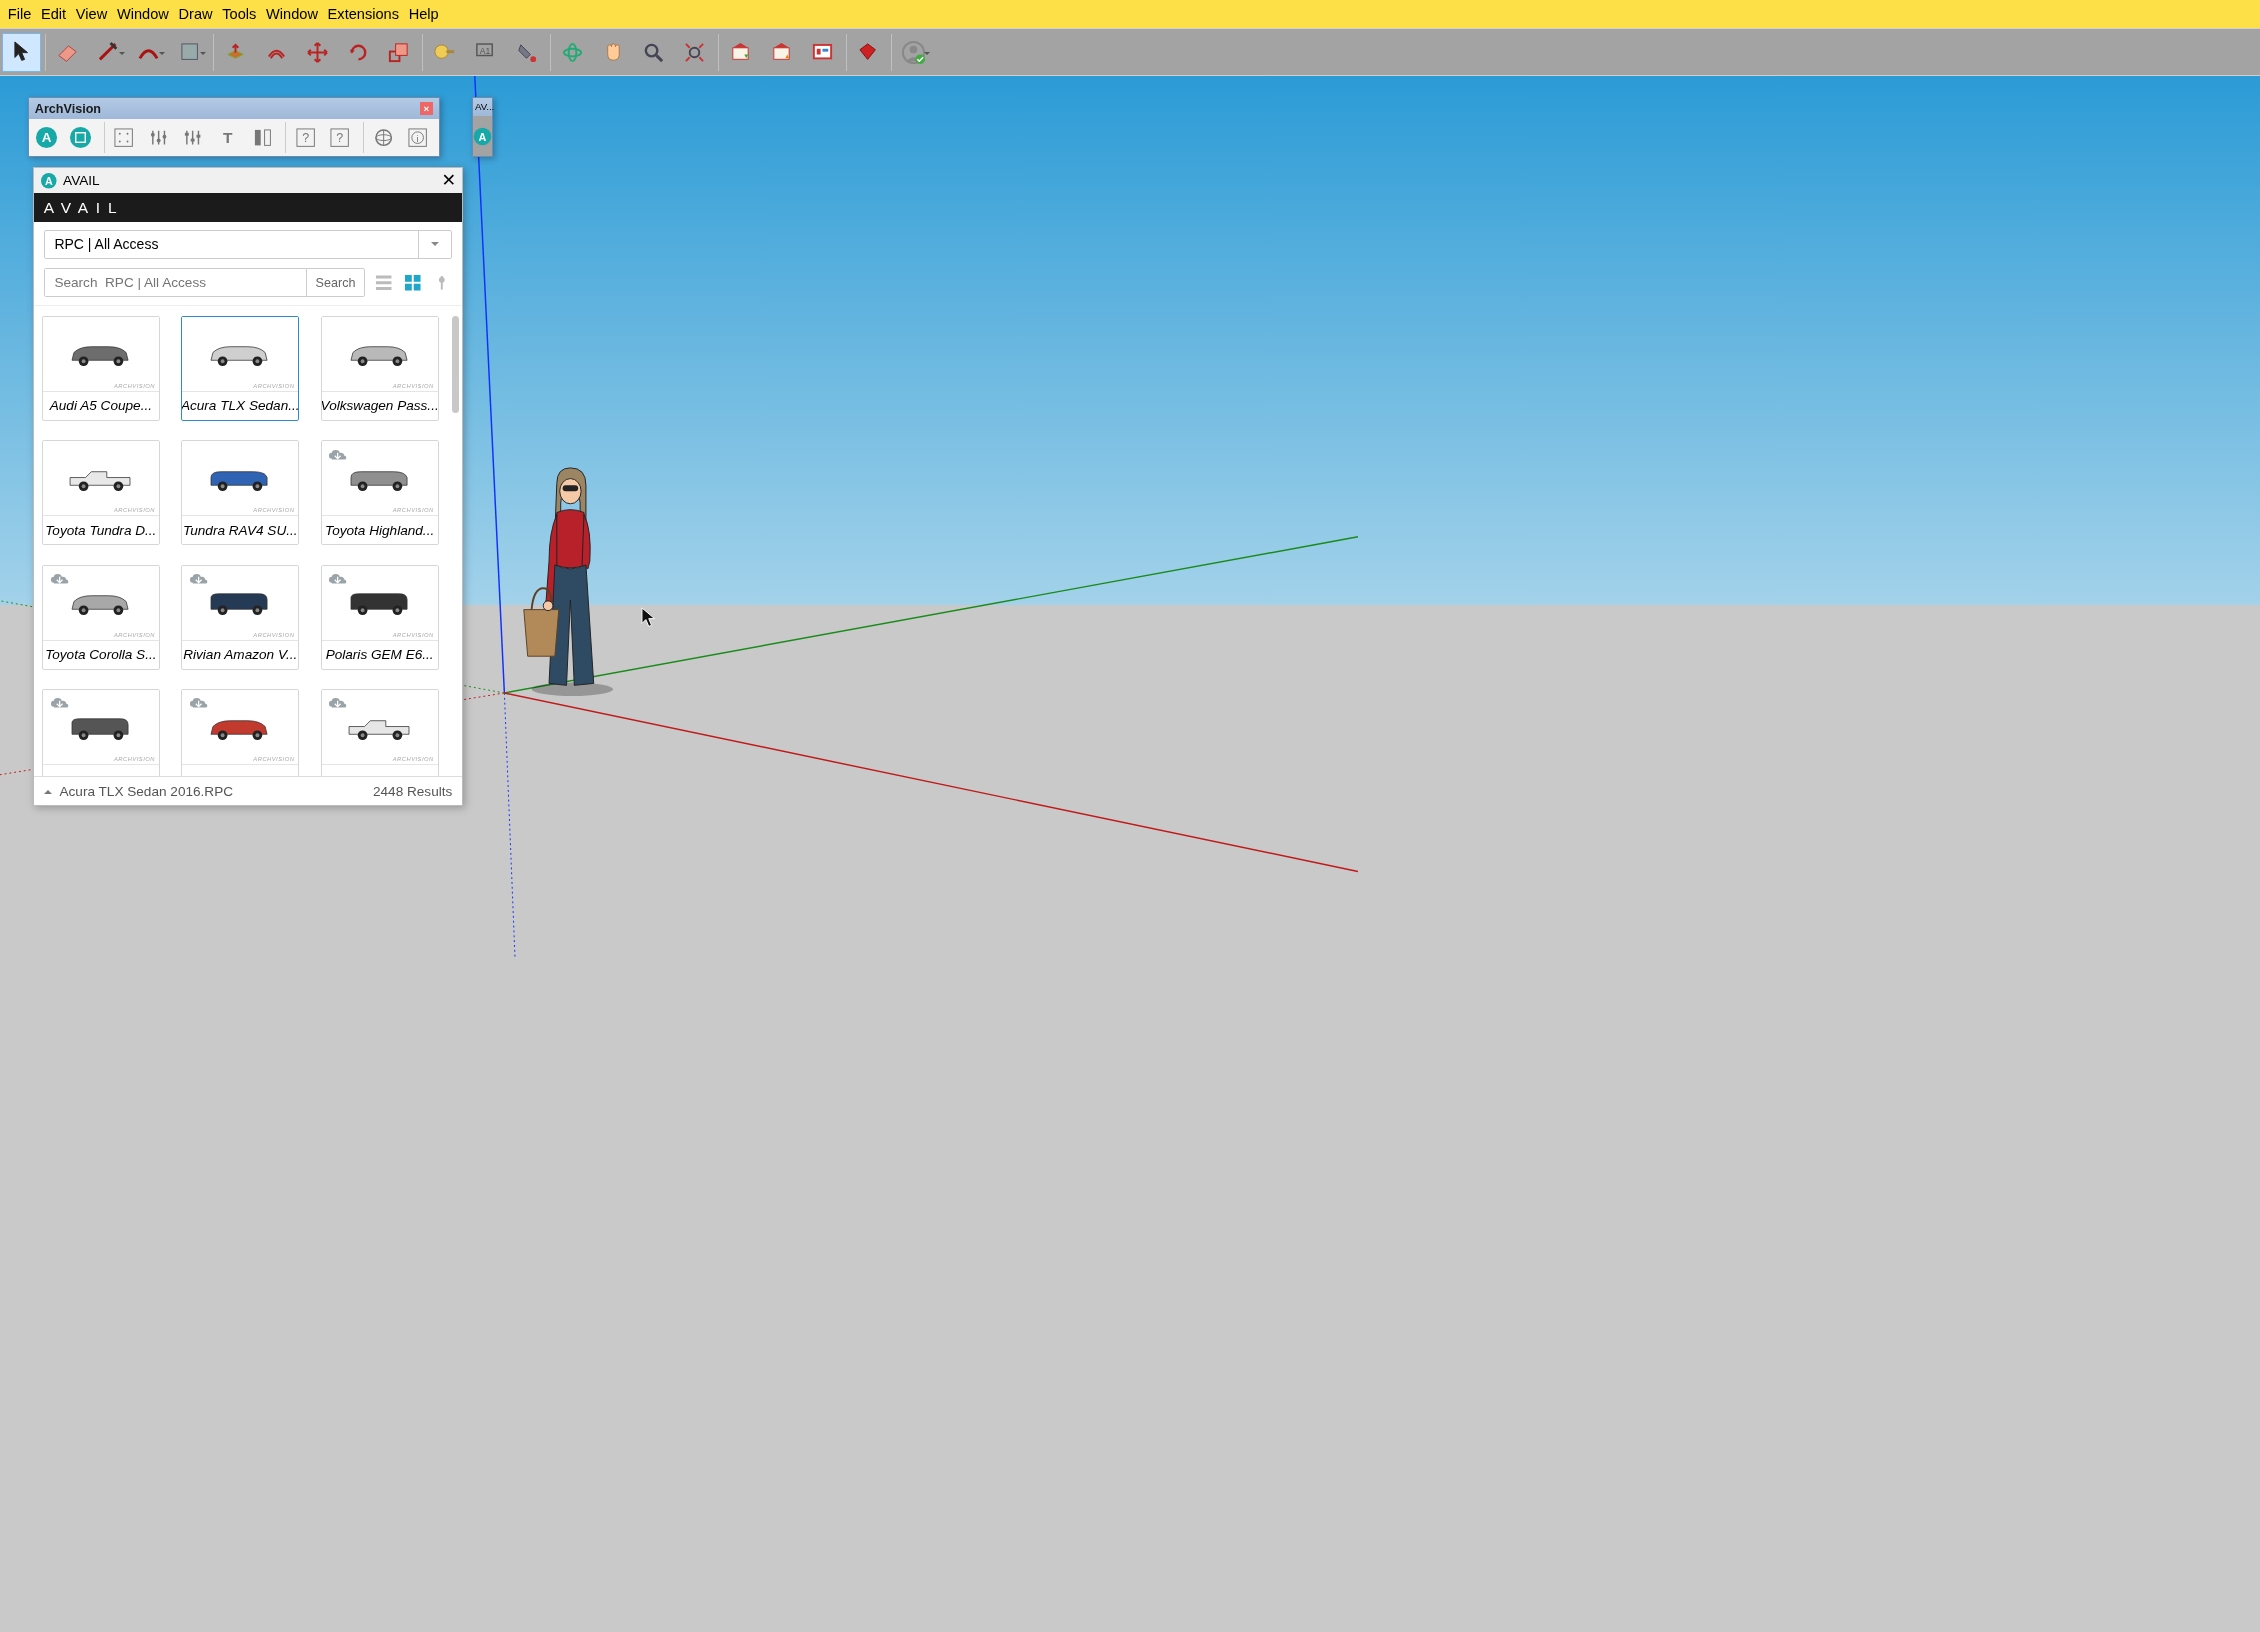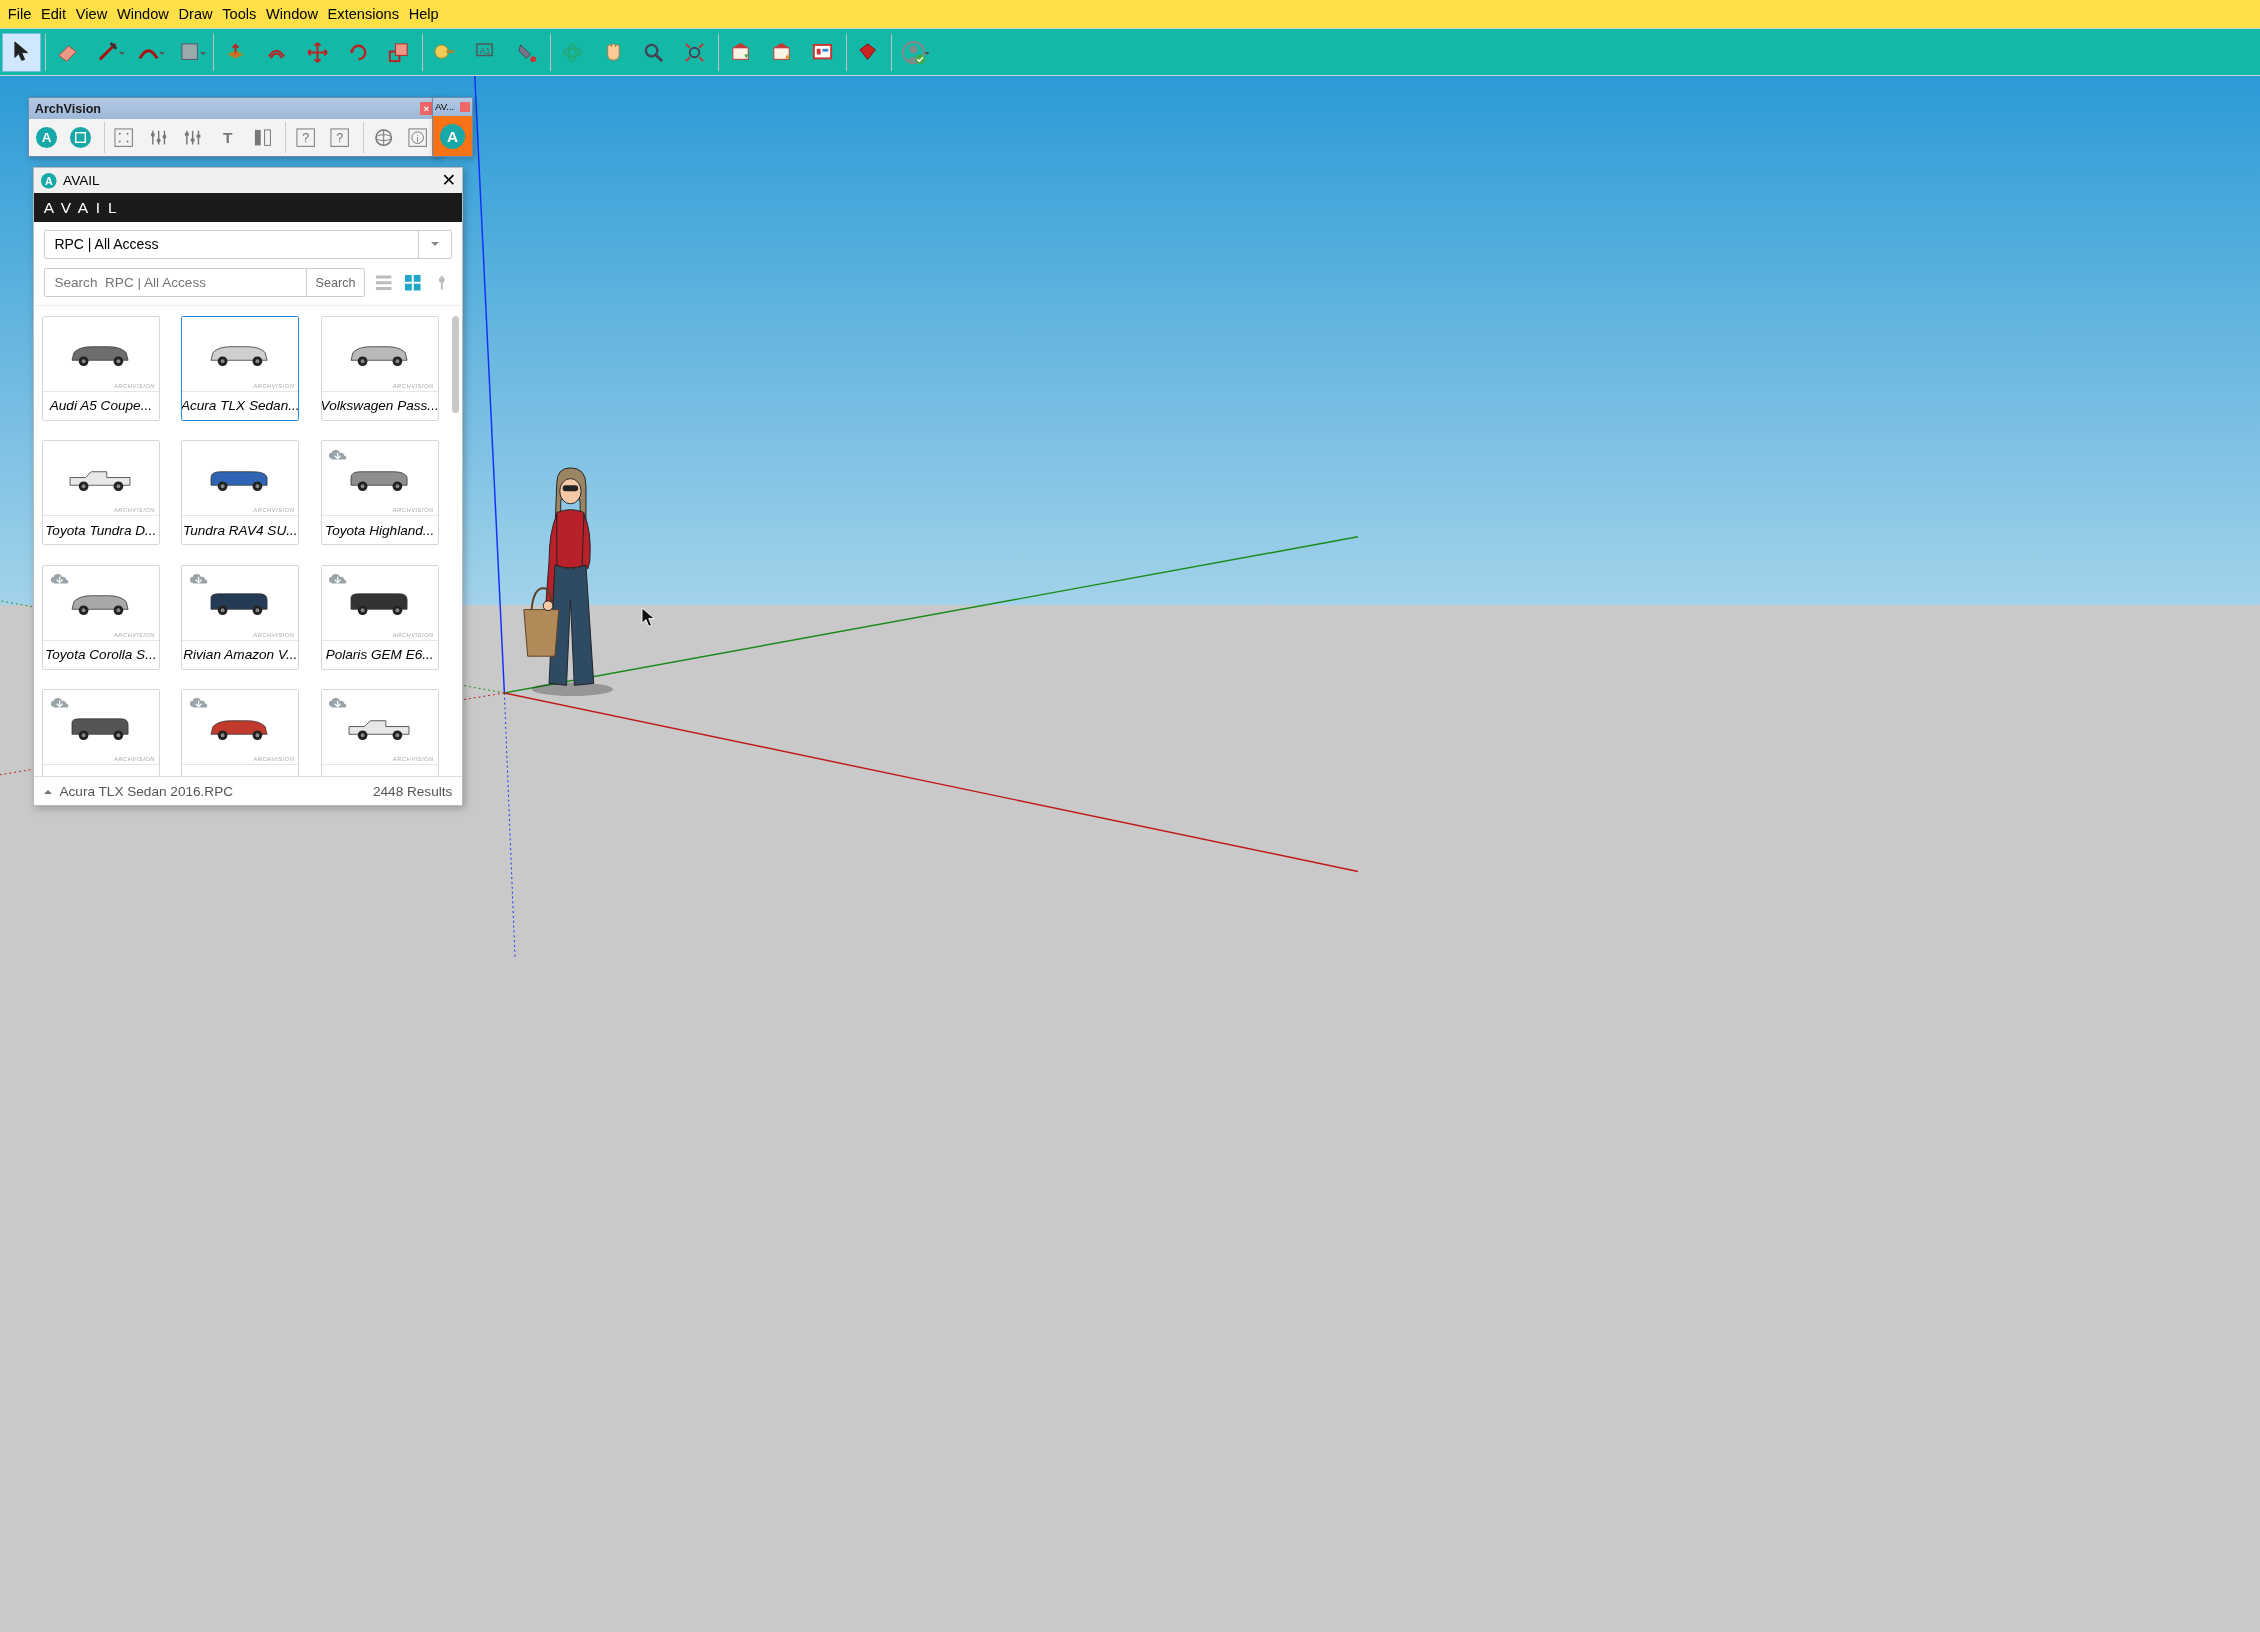--- a/index.html
+++ b/index.html
@@ -13,21 +13,21 @@
   align-items: center;
   gap: 9.7px;
   font-size: 14.6px;
   background: #fde047;
 }
 #menubar span { cursor: default; }
 
 
 #maintoolbar {
   height: 48px;
-  background: #14b8a6;
+  background: #a3a3a3;
   border-top: 1px solid #d0d0d0;
   border-bottom: 1px solid #d0d0d0;
   display: flex;
   align-items: center;
   gap: 0;
   padding: 0 1.9px;
 }
 .tbtn {
   width: 39px;
   height: 39px;
@@ -98,23 +98,23 @@
 .av-btn {
   width: 31px; height: 31px;
   display: flex; align-items: center; justify-content: center;
   margin-right: 3.9px;
 }
 .av-sep { width: 1px; height: 31px; background: #ccc; margin: 0 3.9px; }
 
 
 #av-small {
   position: absolute;
-  left: 432px; top: 97px;
-  width: 41px; height: 60px;
-  background: #f97316;
+  left: 472px; top: 97px;
+  width: 21px; height: 60px;
+  background: #a3a3a3;
   border: 1px solid #6d8aaf;
   box-shadow: 1.9px 1.9px 5.8px rgba(0,0,0,.25);
   z-index: 5;
 }
 #av-small .title {
   height: 17.5px;
   background: linear-gradient(#b3cae5, #9fb8d8);
   font-size: 9.7px;
   padding: 0 1.9px;
   display: flex; justify-content: space-between; align-items: center;

